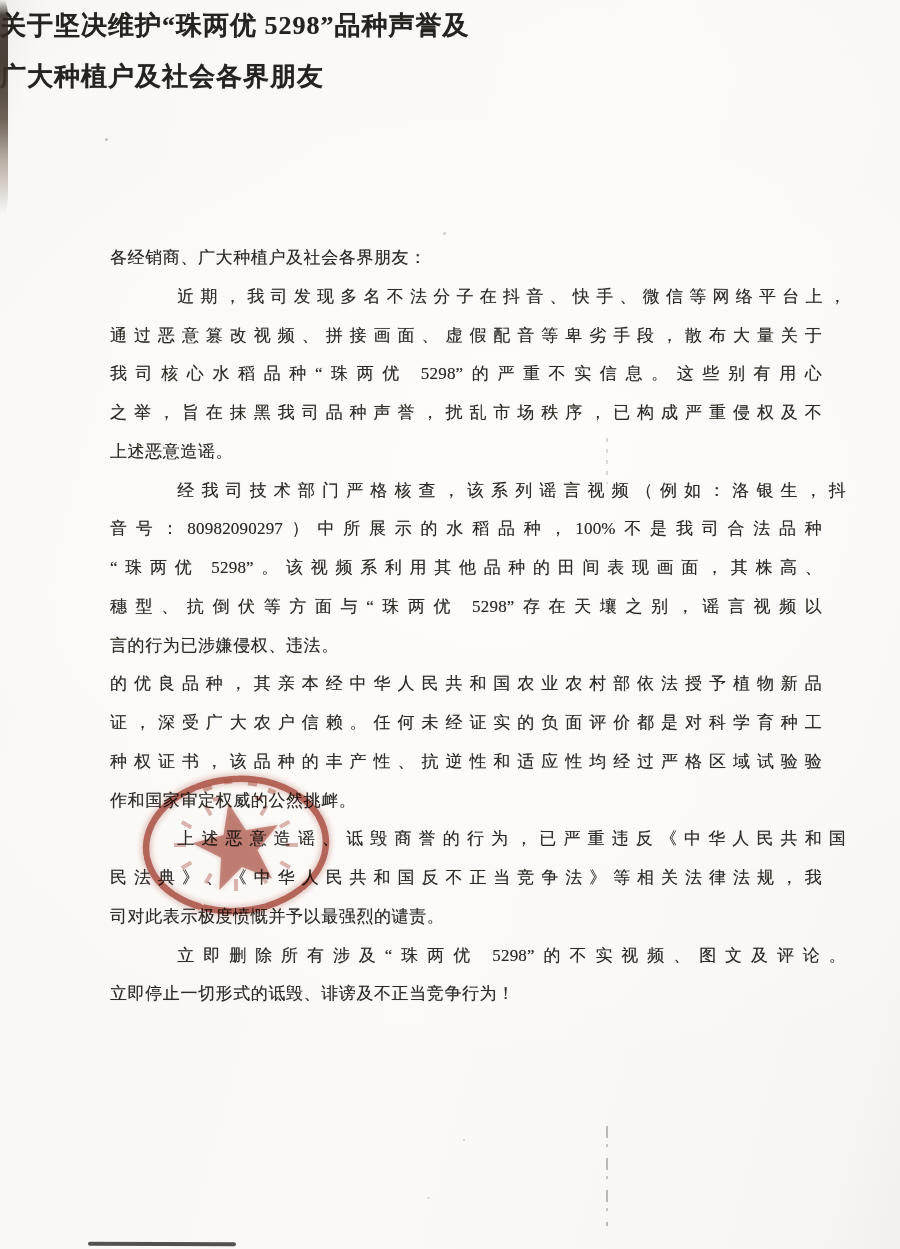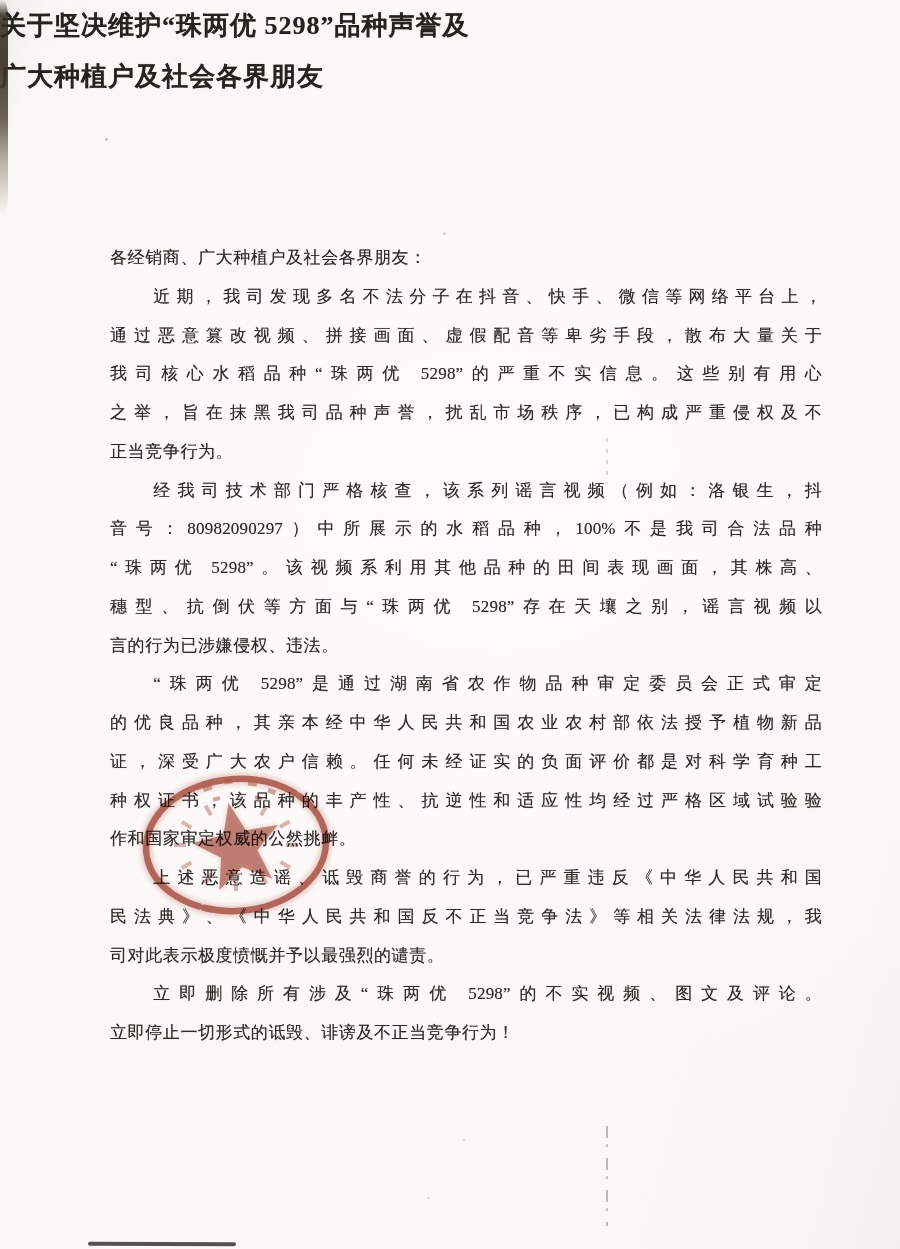--- a/index.html
+++ b/index.html
@@ -34,21 +34,21 @@
     width:712px; height:38.75px; line-height:38.75px;
     letter-spacing:0.6px;
     white-space:nowrap;
   }
   .line.j{
     white-space:normal;
     text-align:justify;
     text-align-last:justify;
     letter-spacing:0.2px;
   }
-  .line.ind{ text-indent:2.55em; }
+  .line.ind{ text-indent:2.55em;margin-left:24px; }
   
   .edge-artifact-topleft{
     position:absolute; left:0; top:8; width:8px; height:215px;
     background:linear-gradient(to bottom,
       rgba(42,35,28,0) 0%, rgba(48,40,32,0.85) 7%,
       rgba(58,48,38,0.92) 30%, rgba(74,60,47,0.8) 55%,
       rgba(110,90,70,0.45) 75%, rgba(140,118,95,0) 100%);
     border-radius:0 60% 55% 0 / 0 8% 10% 0;
   }
   .edge-artifact-bottomline{
@@ -87,27 +87,26 @@
     <div>关于坚决维护“珠两优 5298”品种声誉及</div>
     <div>广大种植户及社会各界朋友</div>
   </div>
 
   <div class="doc-body">
       <div class="line">各经销商、广大种植户及社会各界朋友：</div>
       <div class="line j ind">近期，我司发现多名不法分子在抖音、快手、微信等网络平台上，</div>
       <div class="line j">通过恶意篡改视频、拼接画面、虚假配音等卑劣手段，散布大量关于</div>
       <div class="line j">我司核心水稻品种“珠两优 5298”的严重不实信息。这些别有用心</div>
       <div class="line j">之举，旨在抹黑我司品种声誉，扰乱市场秩序，已构成严重侵权及不</div>
-      <div class="line">正当竞争行为。</div>
+      <div class="line">上述恶意造谣。</div>
       <div class="line j ind">经我司技术部门严格核查，该系列谣言视频（例如：洛银生，抖</div>
       <div class="line j">音号：80982090297）中所展示的水稻品种，100%不是我司合法品种</div>
       <div class="line j">“珠两优 5298”。该视频系利用其他品种的田间表现画面，其株高、</div>
       <div class="line j">穗型、抗倒伏等方面与“珠两优 5298”存在天壤之别，谣言视频以</div>
       <div class="line">言的行为已涉嫌侵权、违法。</div>
-      <div class="line j ind">“珠两优 5298”是通过湖南省农作物品种审定委员会正式审定</div>
       <div class="line j">的优良品种，其亲本经中华人民共和国农业农村部依法授予植物新品</div>
       <div class="line j">证，深受广大农户信赖。任何未经证实的负面评价都是对科学育种工</div>
       <div class="line j">种权证书，该品种的丰产性、抗逆性和适应性均经过严格区域试验验</div>
       <div class="line">作和国家审定权威的公然挑衅。</div>
       <div class="line j ind">上述恶意造谣、诋毁商誉的行为，已严重违反《中华人民共和国</div>
       <div class="line j">民法典》、《中华人民共和国反不正当竞争法》等相关法律法规，我</div>
       <div class="line">司对此表示极度愤慨并予以最强烈的谴责。</div>
       <div class="line j ind">立即删除所有涉及“珠两优 5298”的不实视频、图文及评论。</div>
       <div class="line">立即停止一切形式的诋毁、诽谤及不正当竞争行为！</div>
     </div>

